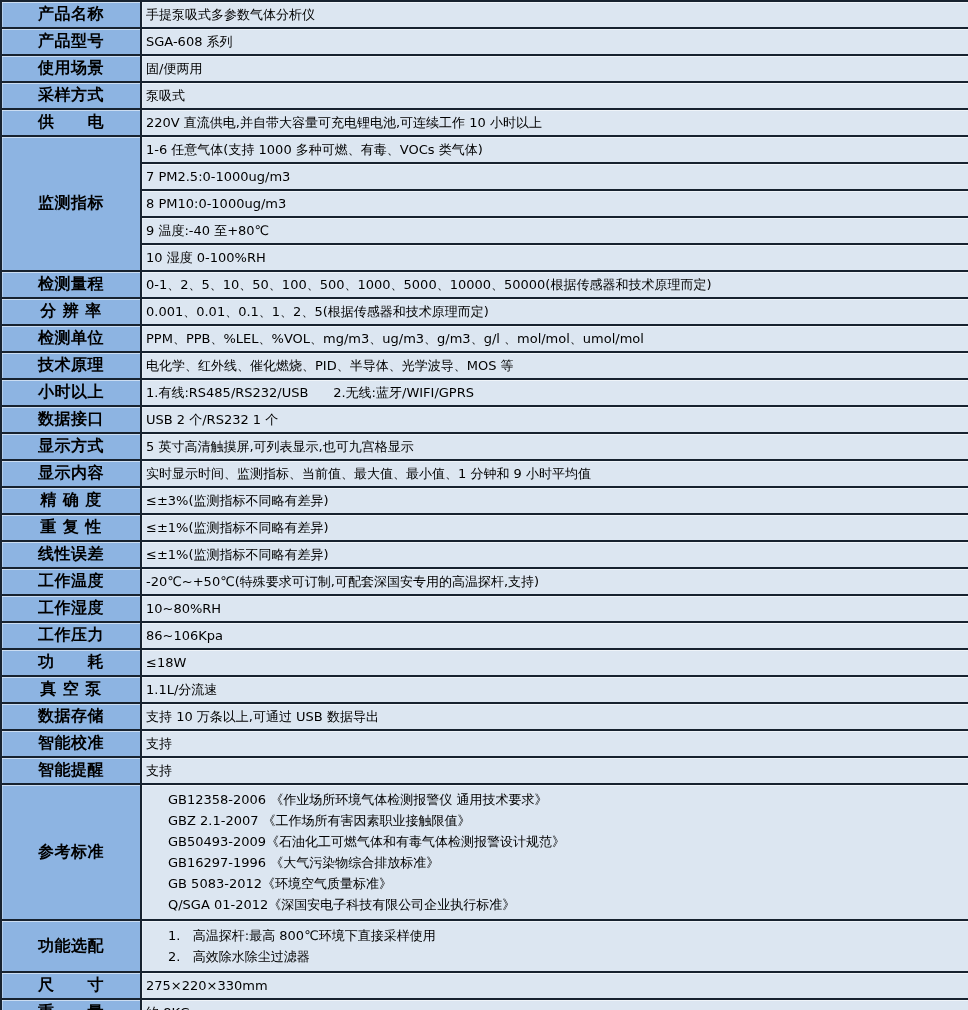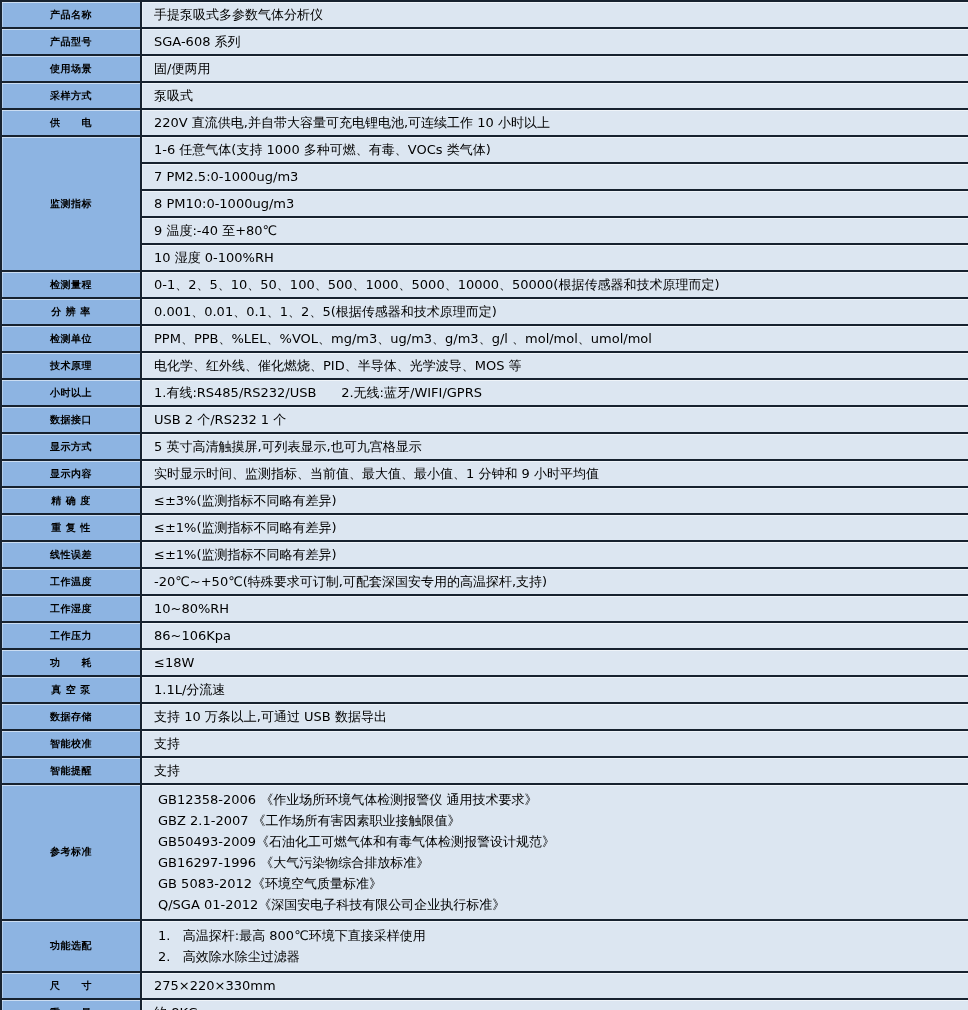--- a/index.html
+++ b/index.html
@@ -27,34 +27,34 @@
   th.label-cell, td.value-cell{
     border:2px solid var(--border);
     vertical-align:middle;
     overflow:hidden;
     
     box-shadow:inset 0 1px 0 rgba(255,255,255,.55), inset 1px 0 0 rgba(255,255,255,.35);
   }
   th.label-cell{
     background:var(--label-bg);
     font-weight:bold;
-    font-size:10px;
+    font-size:16px;
     text-align:center;
     padding:2px 2px;
     letter-spacing:0.5px;
   }
   td.value-cell{
     background:var(--value-bg);
     font-size:13px;
     text-align:left;
-    padding:2px 12px;
+    padding:2px 4px;
     white-space:pre-wrap;
     line-height:20px;
   }
-  td.value-cell.multiline{padding:4px 16px;}
+  td.value-cell.multiline{padding:4px 26px;}
   td.value-cell .line{
     line-height:21px;
     white-space:pre-wrap;
   }
 </style>
 </head>
 <body>
 
 <table class="spec">
   <colgroup>

